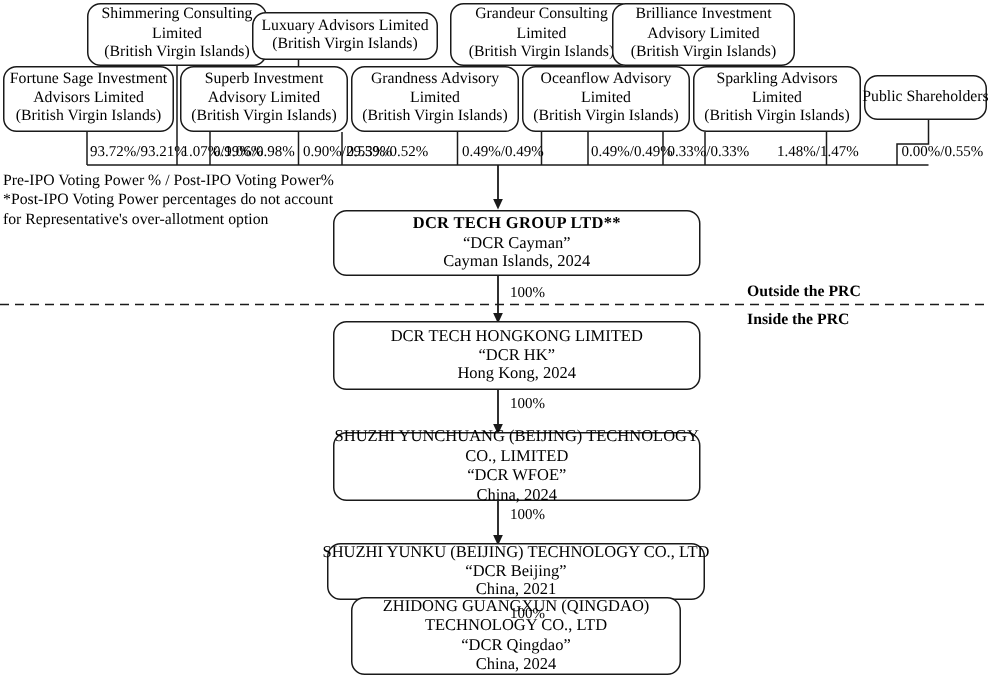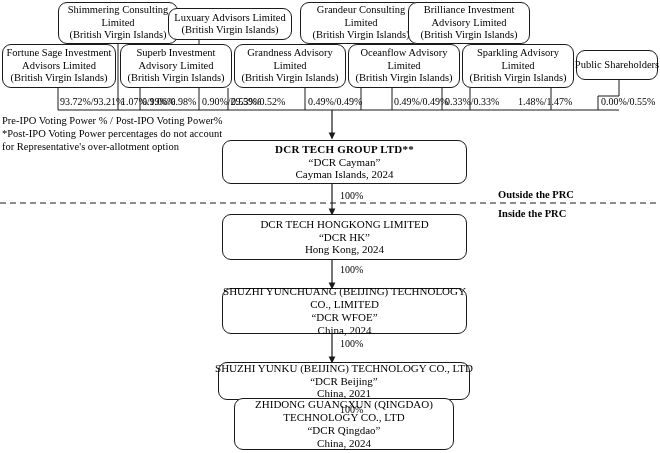--- a/index.html
+++ b/index.html
@@ -175,21 +175,21 @@
     <span class="box-line">(British Virgin Islands)</span>
   </div>
 
   <div class="box box-sh" style="left:348px; top:44px; width:112px; height:44px;">
     <span class="box-line">Oceanflow Advisory</span>
     <span class="box-line">Limited</span>
     <span class="box-line">(British Virgin Islands)</span>
   </div>
 
   <div class="box box-sh" style="left:462px; top:44px; width:112px; height:44px;">
-    <span class="box-line">Sparkling Advisory</span>
+    <span class="box-line">Sparkling Advisors</span>
     <span class="box-line">Limited</span>
     <span class="box-line">(British Virgin Islands)</span>
   </div>
 
   <div class="box box-sh" style="left:576px; top:50px; width:82px; height:30px;">
     <span class="box-line">Public Shareholders</span>
   </div>
 
   <div class="pct" style="left:60px; top:96px;">93.72%/93.21%</div>
   <div class="pct" style="left:121px; top:96px;">1.07%/1.06%</div>

